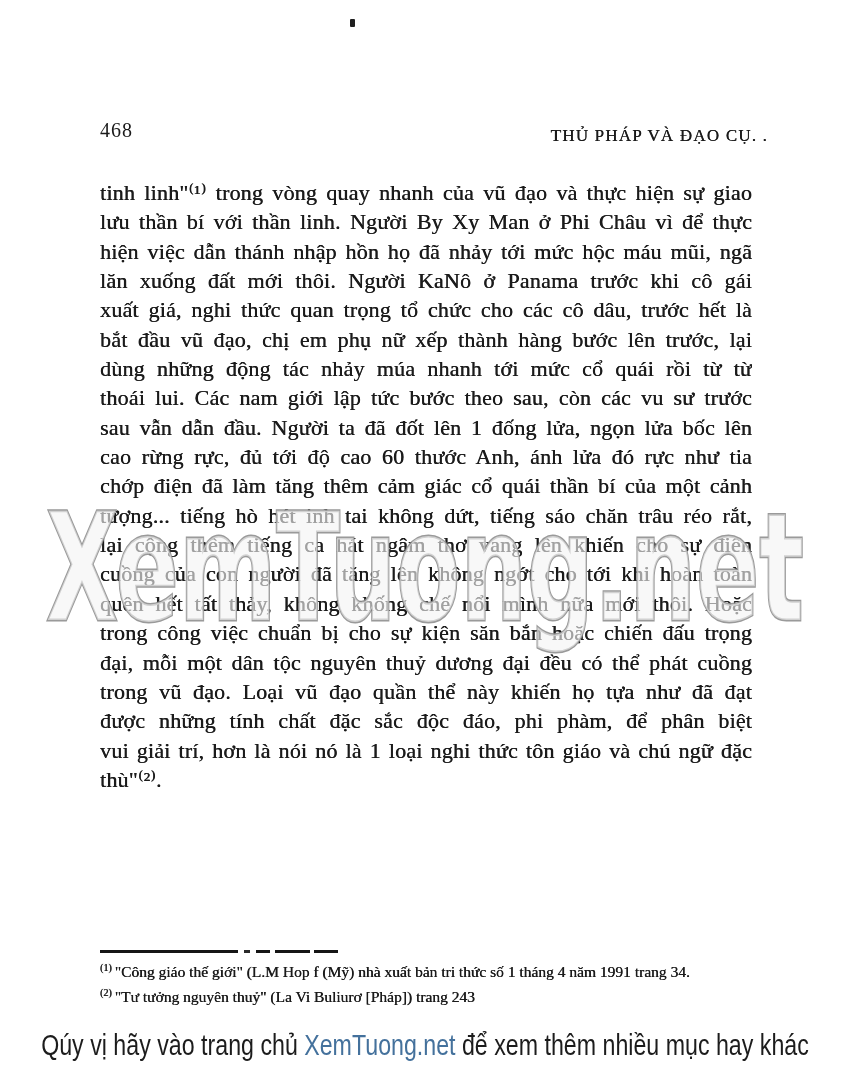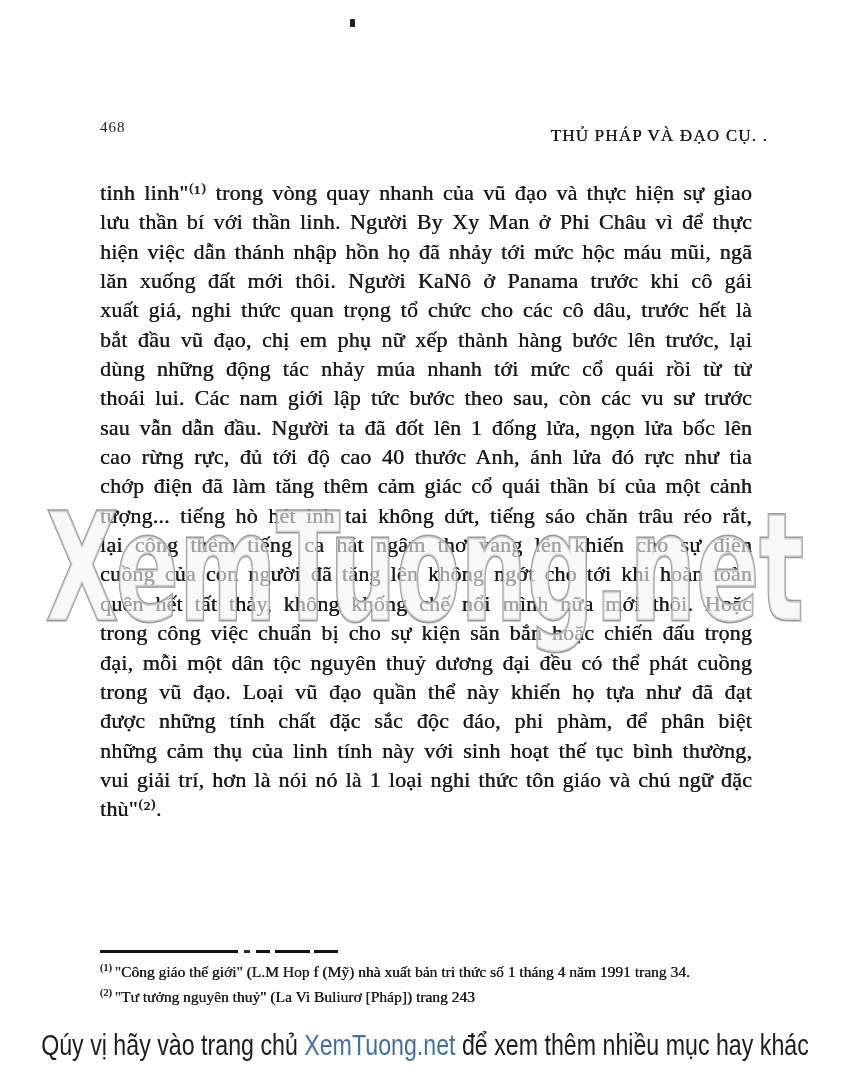--- a/index.html
+++ b/index.html
@@ -10,21 +10,21 @@
     overflow: hidden;
     font-family: "Liberation Serif", "DejaVu Serif", serif;
     color: #1b1b1b;
   }
   .scan-dot {
     position: absolute; left: 350px; top: 19px;
     width: 5px; height: 8px; background: #1f1f1f; border-radius: 1px;
   }
   .page-number {
     position: absolute; left: 100px; top: 119px;
-    font-size: 15px; letter-spacing: 1px;
+    font-size: 20px; letter-spacing: 1px;
   }
   .running-head {
     position: absolute; right: 82px; top: 126px;
     font-size: 17px; letter-spacing: 1.2px;
     text-shadow: 0.3px 0 0 currentColor;
   }
   .body-text {
     position: absolute; left: 100px; top: 178px; width: 652px;
     z-index: 1;
   }
@@ -82,31 +82,30 @@
 <div class="body-text">
     <div class="bline">tinh linh"⁽¹⁾ trong vòng quay nhanh của vũ đạo và thực hiện sự giao</div>
     <div class="bline">lưu thần bí với thần linh. Người By Xy Man ở Phi Châu vì để thực</div>
     <div class="bline">hiện việc dẫn thánh nhập hồn họ đã nhảy tới mức hộc máu mũi, ngã</div>
     <div class="bline">lăn xuống đất mới thôi. Người KaNô ở Panama trước khi cô gái</div>
     <div class="bline">xuất giá, nghi thức quan trọng tổ chức cho các cô dâu, trước hết là</div>
     <div class="bline">bắt đầu vũ đạo, chị em phụ nữ xếp thành hàng bước lên trước, lại</div>
     <div class="bline">dùng những động tác nhảy múa nhanh tới mức cổ quái rồi từ từ</div>
     <div class="bline">thoái lui. Các nam giới lập tức bước theo sau, còn các vu sư trước</div>
     <div class="bline">sau vẫn dẫn đầu. Người ta đã đốt lên 1 đống lửa, ngọn lửa bốc lên</div>
-    <div class="bline">cao rừng rực, đủ tới độ cao 40 thước Anh, ánh lửa đó rực như tia</div>
+    <div class="bline">cao rừng rực, đủ tới độ cao 60 thước Anh, ánh lửa đó rực như tia</div>
     <div class="bline">chớp điện đã làm tăng thêm cảm giác cổ quái thần bí của một cảnh</div>
     <div class="bline">tượng... tiếng hò hét inh tai không dứt, tiếng sáo chăn trâu réo rắt,</div>
     <div class="bline">lại cộng thêm tiếng ca hát ngâm thơ vang lên khiến cho sự điên</div>
     <div class="bline">cuồng của con người đã tăng lên không ngớt cho tới khi hoàn toàn</div>
     <div class="bline">quên hết tất thảy, không khống chế nổi mình nữa mới thôi. Hoặc</div>
     <div class="bline">trong công việc chuẩn bị cho sự kiện săn bắn hoặc chiến đấu trọng</div>
     <div class="bline">đại, mỗi một dân tộc nguyên thuỷ dương đại đều có thể phát cuồng</div>
     <div class="bline">trong vũ đạo. Loại vũ đạo quần thể này khiến họ tựa như đã đạt</div>
     <div class="bline">được những tính chất đặc sắc độc đáo, phi phàm, để phân biệt</div>
-    <div class="bline">những cảm thụ của linh tính này với sinh hoạt thế tục bình thường,</div>
     <div class="bline">vui giải trí, hơn là nói nó là 1 loại nghi thức tôn giáo và chú ngữ đặc</div>
     <div class="bline last">thù"⁽²⁾.</div>
   </div>
 
 <div class="watermark">
   <svg width="850" height="220">
     <text x="425" y="168" text-anchor="middle" font-family="DejaVu Sans, sans-serif" font-weight="bold" font-size="150" textLength="758" lengthAdjust="spacingAndGlyphs" fill="#f3f3f3" fill-opacity="0.62" stroke="#8f8f8f" stroke-opacity="0.9" stroke-width="3" paint-order="stroke">XemTuong.net</text>
   </svg>
 </div>
 

